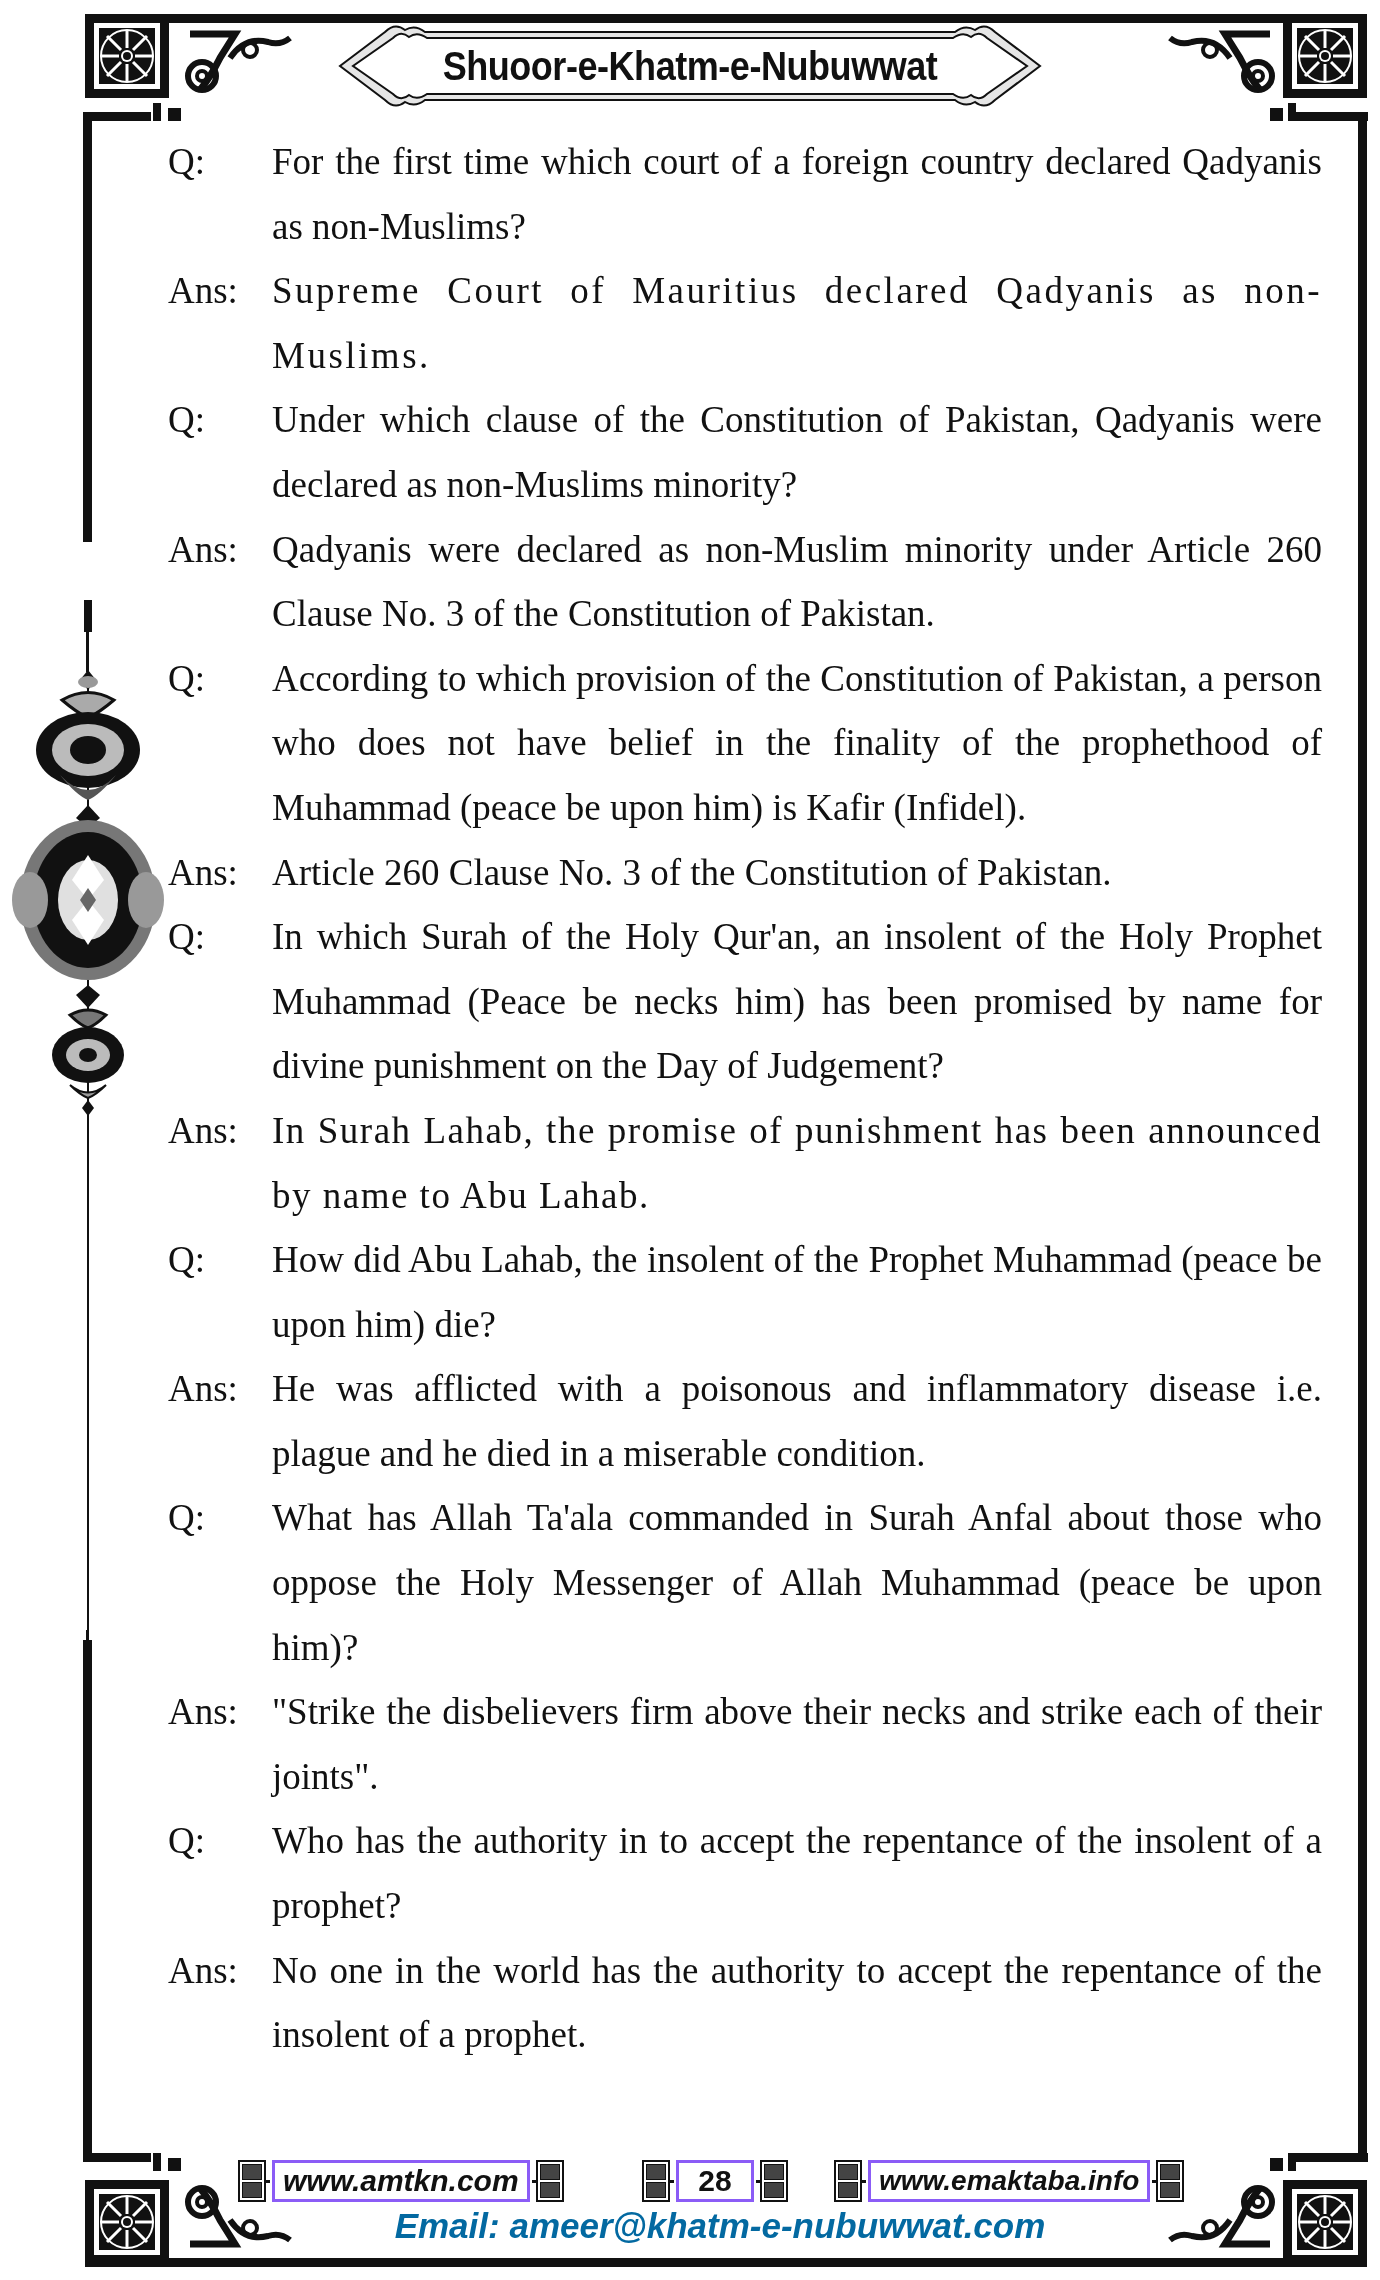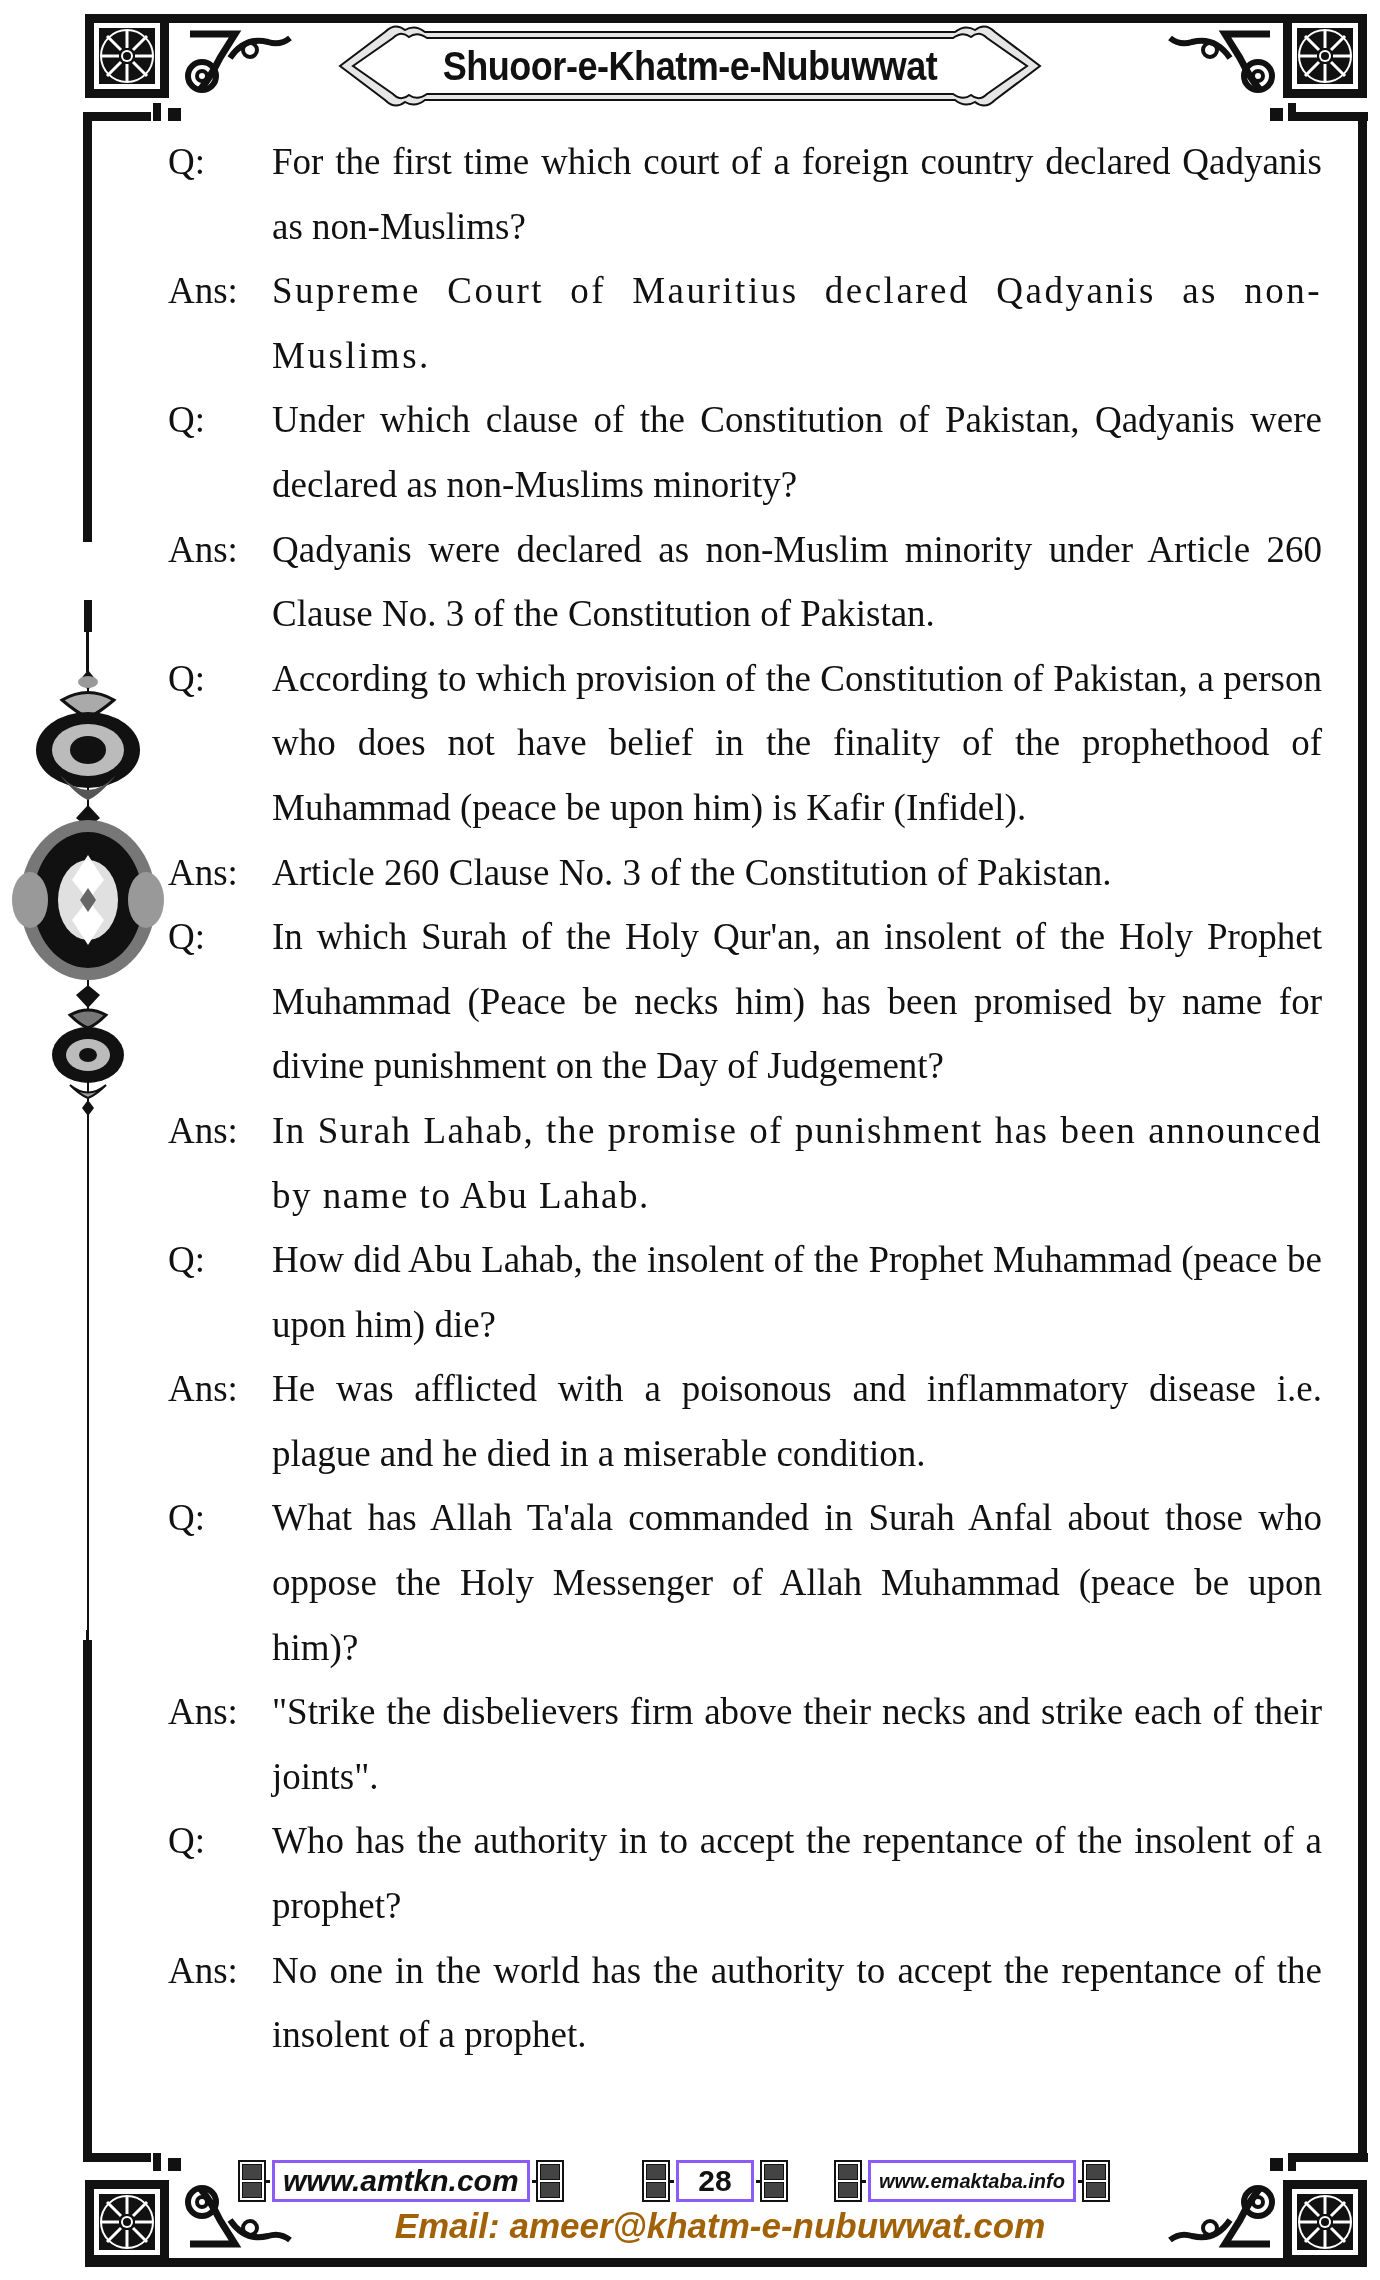--- a/index.html
+++ b/index.html
@@ -25,21 +25,21 @@
   .entry .txt { flex:1; text-align:justify;font-family:Liberation Serif, serif; }
 
   
   .footer-row { position:absolute; top:2160px; height:42px; display:flex; align-items:stretch; }
   .ftile { width:20px; display:flex; flex-direction:column; gap:2px; border:2px solid #111; padding:2px; background:#fff; }
   .ftile span { flex:1; background:#444; border:1px solid #111; }
   .fbox { border:3px solid #8b5cf6; background:#fff; display:flex; align-items:center; justify-content:center; padding:0 8px;
     font-family:"Liberation Sans", sans-serif; font-weight:bold; font-style:italic; font-size:30px; color:#111; margin:0 2px; }
   .fconn { width:4px; align-self:center; height:3px; background:#111; }
   .email { position:absolute; left:360px; top:2206px; width:720px; text-align:center; font-family:"Liberation Sans", sans-serif;
-    font-weight:bold; font-style:italic; font-size:35px; color:#a16207; }
+    font-weight:bold; font-style:italic; font-size:35px; color:#0369a1; }
 
   .ornament { position:absolute; left:0; top:600px; width:200px; height:1100px; }
 </style>
 </head>
 <body>
 
 <div>
 
   <div class="blk" style="left:85px; top:14px; width:1282px; height:9px;"></div>
 
@@ -307,20 +307,20 @@
       <span></span>
       <span></span>
     </div>
 </div>
 <div class="footer-row" style="left:834px;">
   <div class="ftile">
       <span></span>
       <span></span>
     </div>
   <div class="fconn"></div>
-  <div class="fbox" style="font-size:20px;">www.emaktaba.info</div>
+  <div class="fbox" style="font-size:28px;">www.emaktaba.info</div>
   <div class="fconn"></div>
   <div class="ftile">
       <span></span>
       <span></span>
     </div>
 </div>
 <div class="email">Email: ameer@khatm-e-nubuwwat.com</div>
 
 </body></html>

